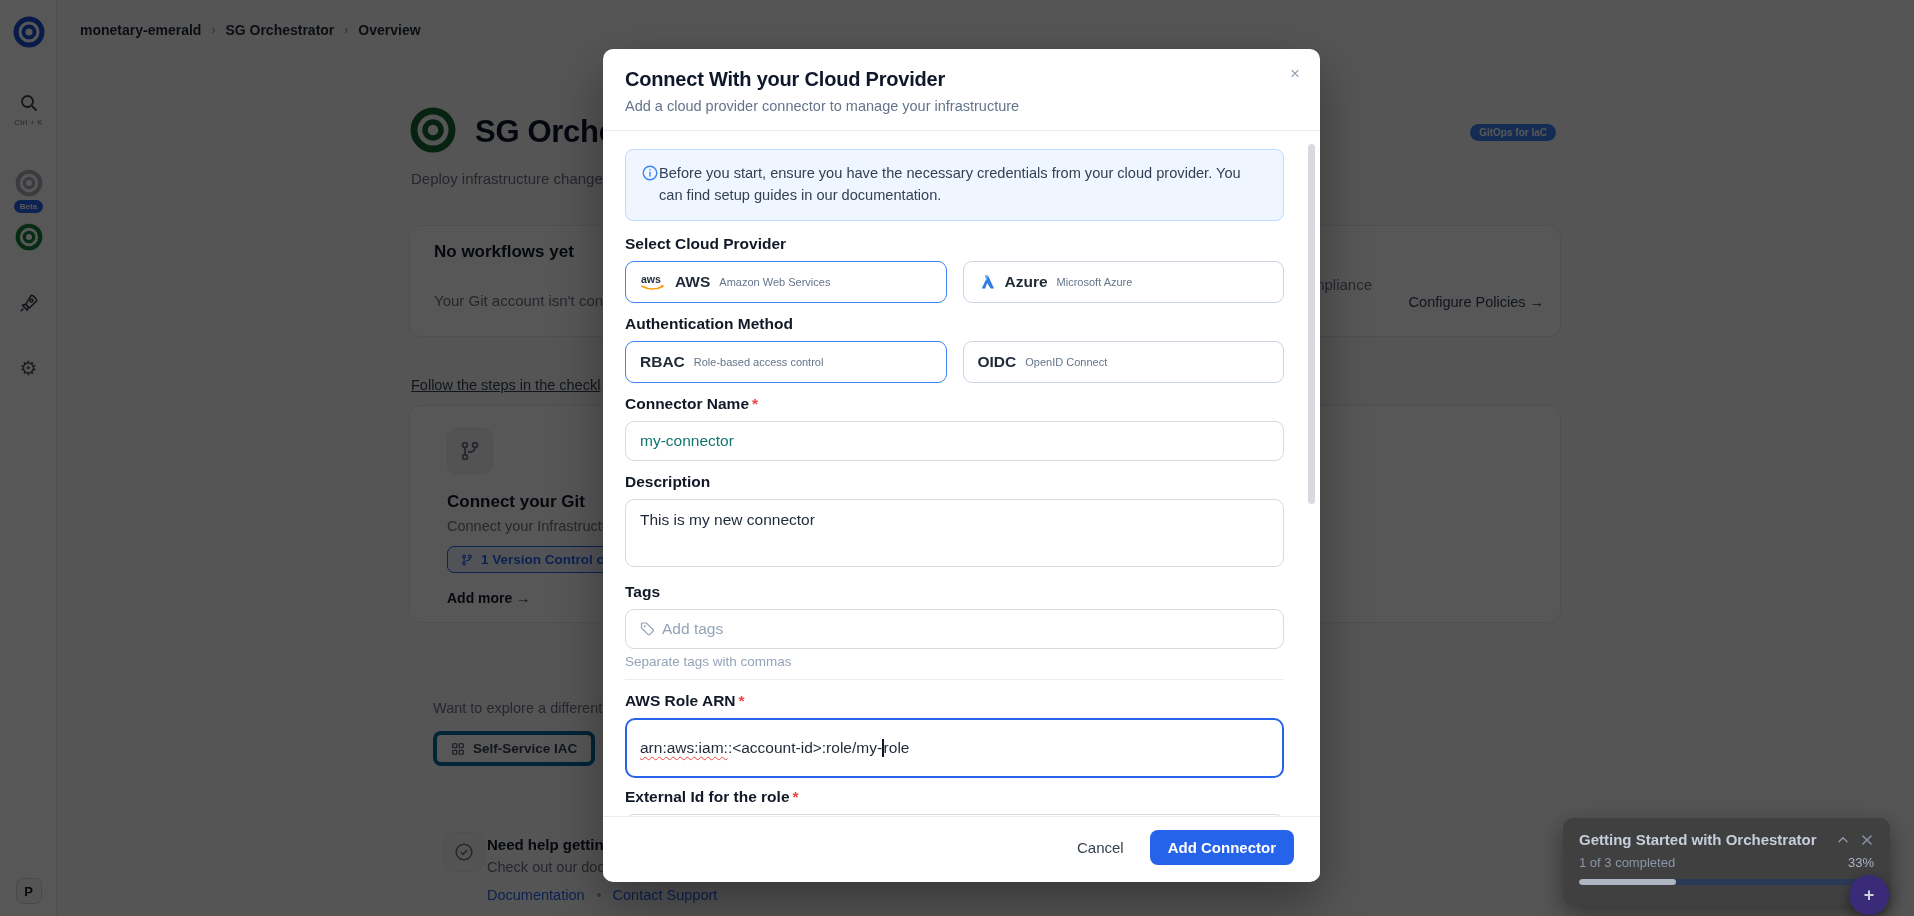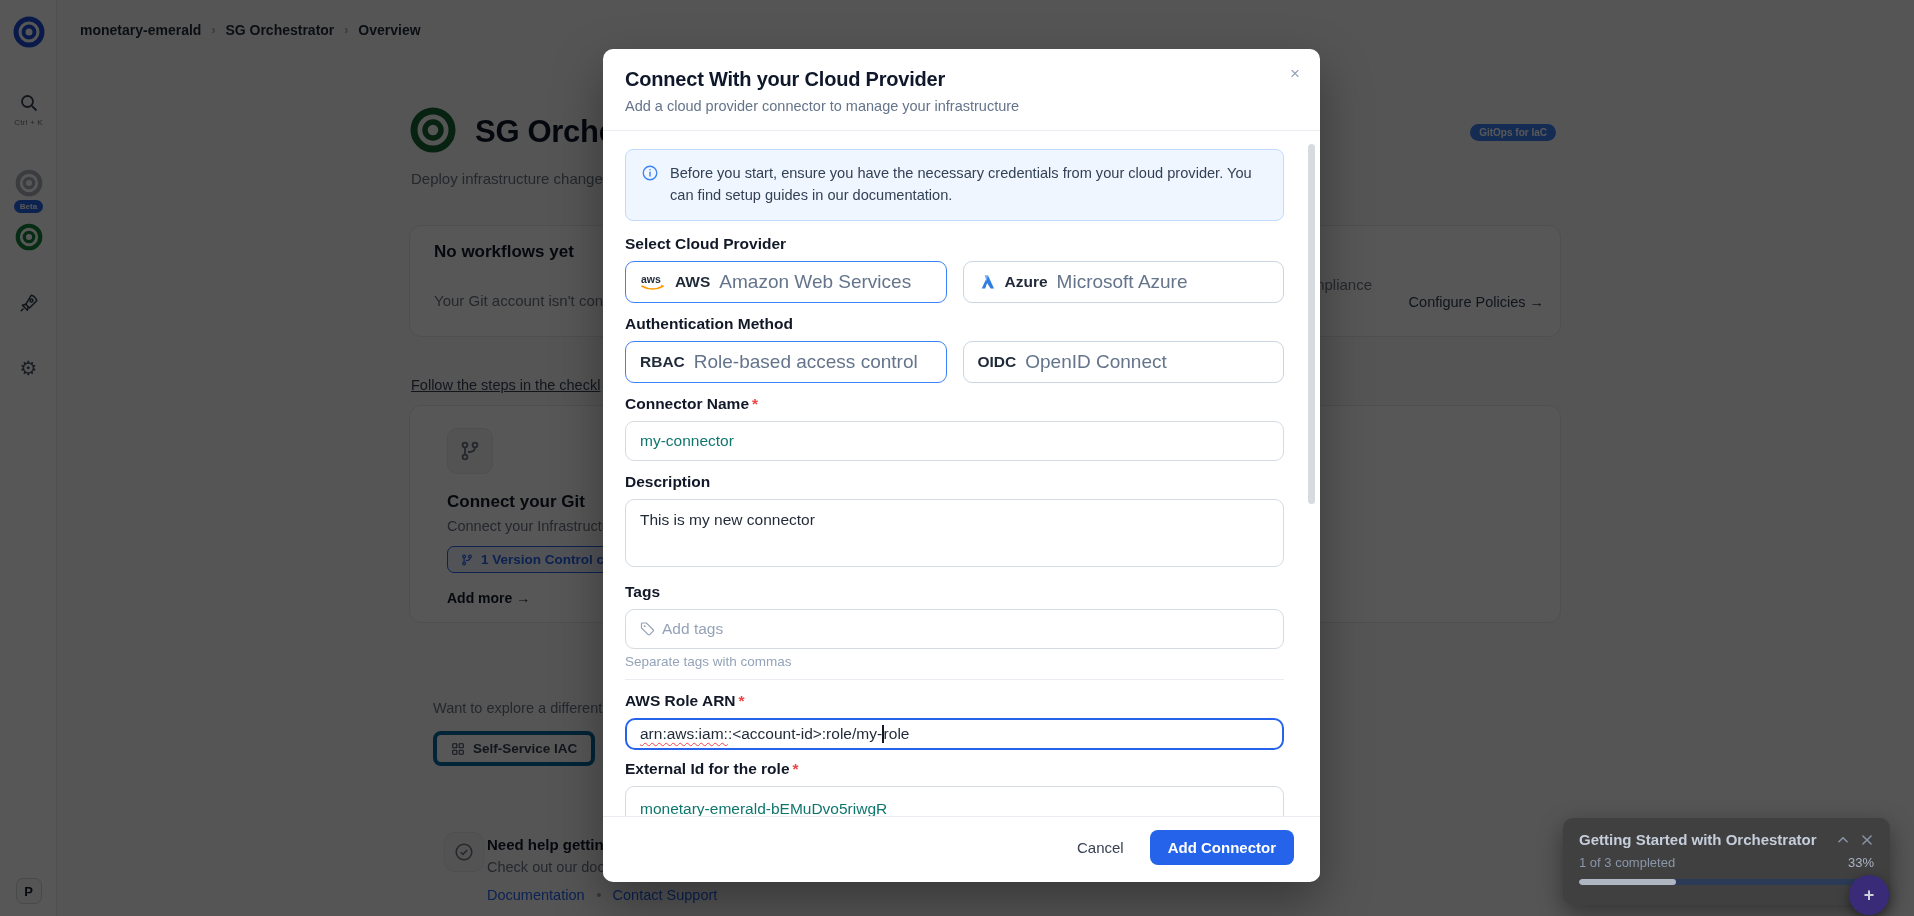--- a/index.html
+++ b/index.html
@@ -70,39 +70,39 @@
   .toast-fill { height:100%; border-radius:3px; background:#aeb6c2; }
   .launcher { position:absolute; right:25px; bottom:1px; width:40px; height:40px; border-radius:50%; background:#3a2b78; z-index:56; display:flex; align-items:center; justify-content:center; color:#cdd3dd; font-size:18px; font-weight:700; cursor:pointer; box-shadow:0 4px 12px rgba(0,0,0,.45); }
 
   
   .modal { position:absolute; left:603px; top:49px; width:717px; height:833px; background:#fff; border-radius:10px; z-index:70; box-shadow:0 20px 50px rgba(0,0,0,.35); display:flex; flex-direction:column; overflow:hidden; }
   .m-header { position:relative; padding:19px 24px 16px 22px; border-bottom:1px solid #e9edf1; }
   .m-title { font-size:20px; font-weight:700; color:#0f172a; letter-spacing:-.2px; }
   .m-sub { margin-top:7px; font-size:14.5px; color:#64748b; }
   .m-close { position:absolute; top:16px; right:20px; font-size:17px; color:#94a3b8; cursor:pointer; line-height:1; }
   .m-body { position:relative; height:685px; overflow:hidden; padding:18px 36px 0 22px; }
-  .banner { display:flex; gap:11px; background:#eff6ff; border:1px solid #bfdbfe; border-radius:8px; padding:13px 15px; margin-bottom:14px; }
+  .banner { display:flex; background:#eff6ff; border:1px solid #bfdbfe; border-radius:8px; padding:13px 15px; margin-bottom:14px; }
   .banner-text { font-size:14.6px; color:#334155; line-height:1.5; }
   .f-label { font-size:15.5px; font-weight:600; color:#111827; margin-bottom:8px; }
   .req { color:#ef4444; margin-left:3px; font-weight:600; }
   .sec { margin-bottom:12px; }
   .opt-row { display:flex; gap:16px; }
   .opt-card { flex:1; height:42px; border:1px solid #cbd5e1; border-radius:9px; display:flex; align-items:center; gap:9px; padding:0 14px; cursor:pointer; background:#fff; }
   .opt-card.selected { border:1.5px solid #3b82f6; }
   .opt-name { font-size:15.5px; font-weight:700; color:#1f2937; }
-  .opt-desc { font-size:19px; color:#64748b;text-align:right; }
+  .opt-desc { font-size:11px; color:#64748b;text-align:right; }
   .tf { width:100%; height:40px; border:1px solid #d6dbe1; border-radius:9px; padding:0 14px; font-size:15.5px; color:#0f766e; font-family:inherit; background:#fff; outline:none; }
   .ta { width:100%; height:68px; border:1px solid #d6dbe1; border-radius:9px; padding:11px 14px; font-size:15.5px; color:#1f2937; font-family:inherit; resize:none; outline:none; }
   .tags-wrap { position:relative; }
   .tags-wrap .tf { padding-left:36px; }
   .tags-wrap .tf::placeholder { color:#94a3b8; }
   .tag-ic { position:absolute; left:14px; top:50%; transform:translateY(-50%); display:flex; }
   .helper { margin-top:5px; font-size:13.5px; color:#94a3b8; }
   .m-divider { border:none; border-top:1px solid #e9edf1; margin:10px 0 12px; }
-  .arn-box { width:100%; height:32px; border:2px solid #2563eb; border-radius:10px; display:flex; align-items:center; padding:0 13px; font-size:15.5px; color:#1f2937; background:#fff; cursor:text; }
+  .arn-box { width:100%; height:60px; border:2px solid #2563eb; border-radius:10px; display:flex; align-items:center; padding:0 13px; font-size:15.5px; color:#1f2937; background:#fff; cursor:text; }
   .squiggle { text-decoration:underline; text-decoration-style:wavy; text-decoration-color:#ef4444; text-decoration-thickness:1px; text-underline-offset:3px; }
   .caret { display:inline-block; width:1.5px; height:18px; background:#111827; vertical-align:-3px; }
   .scroll-thumb { position:absolute; right:5px; top:95px; width:7px; height:360px; background:#d7dbe0; border-radius:4px; cursor:grab; z-index:2; }
   .m-footer { height:62px; border-top:1px solid #e9edf1; display:flex; align-items:center; justify-content:flex-end; gap:26px; padding:0 26px; background:#fff; }
   .btn-cancel { font-size:15px; font-weight:500; color:#374151; background:none; border:none; cursor:pointer; font-family:inherit; }
   .btn-primary { background:#2563eb; color:#fff; font-size:15px; font-weight:600; border:none; border-radius:8px; padding:9px 18px; cursor:pointer; font-family:inherit; }
 </style>
 </head>
 <body>
 

